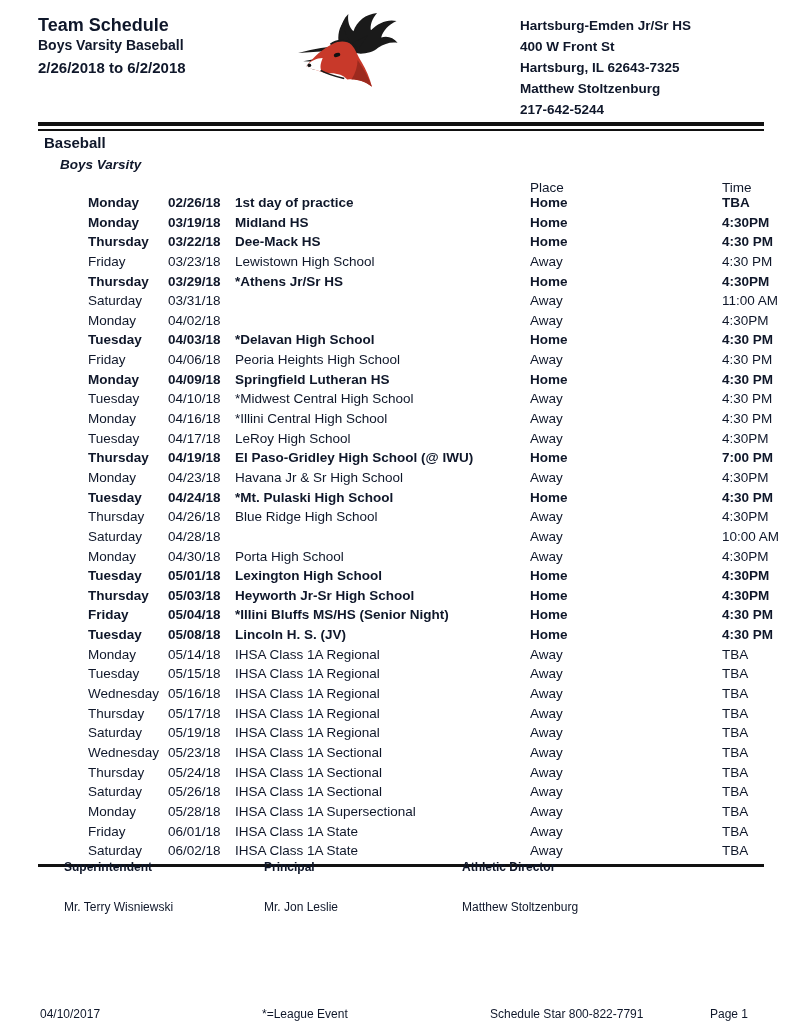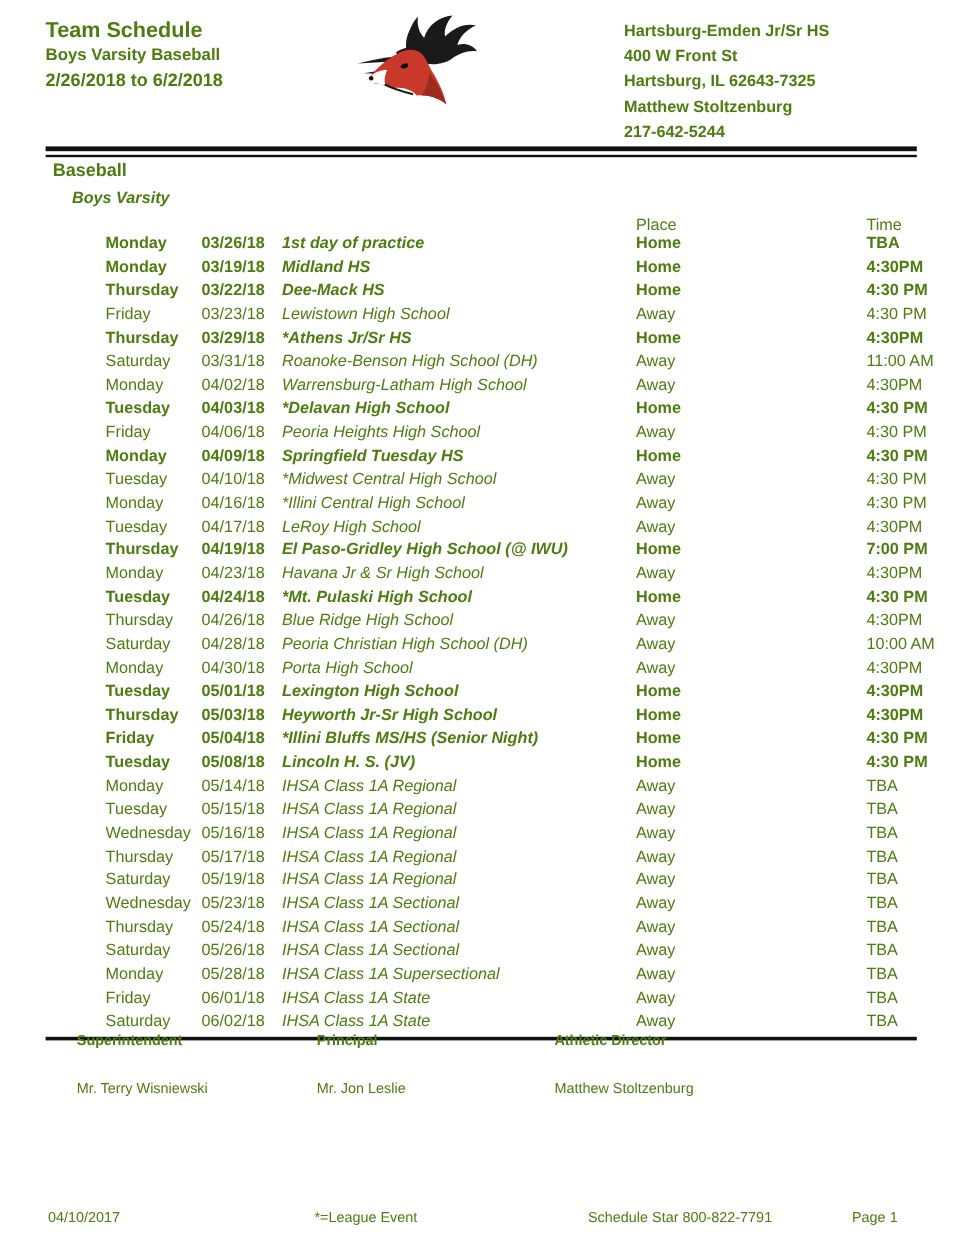--- a/index.html
+++ b/index.html
@@ -1,18 +1,18 @@
 <!DOCTYPE html>
 <html><head>
 <meta charset="utf-8">
 <style>
   html,body { margin:0; padding:0; background:#ffffff; }
   .page {
     position:relative; width:800px; height:1035px; background:#ffffff;
-    font-family:"Liberation Sans", sans-serif; color:#4d7c0f; overflow:hidden;
+    font-family:"Liberation Sans", sans-serif; color:#0f172a; overflow:hidden;
   }
   
   .hdr-left { position:absolute; left:38px; top:14px; }
   .hdr-title { font-size:18px; font-weight:bold; line-height:22px; }
   .hdr-sub   { font-size:14px; font-weight:bold; line-height:19px; }
   .hdr-range { font-size:15px; font-weight:bold; line-height:21px; margin-top:2px; }
   .logo { position:absolute; left:296px; top:10px; width:118px; height:92px; }
   .hdr-right { position:absolute; left:520px; top:15px; font-size:13.5px; font-weight:bold; line-height:21px; }
   
   .double-rule {
@@ -26,21 +26,21 @@
   
   .col-headers { position:absolute; top:180px; left:0; width:100%; font-size:13.5px; }
   .col-headers .ph { position:absolute; left:530px; }
   .col-headers .th { position:absolute; left:722px; }
   .rows { position:absolute; top:193px; left:0; width:100%; }
   .row { position:relative; height:19.65px; font-size:13.5px; line-height:19.65px; white-space:nowrap; }
   .row.home { font-weight:bold; }
   .row span { position:absolute; top:0; }
   .c-day   { left:88px;text-align:center; }
   .c-date  { left:168px; }
-  .c-event { left:235px;font-style:italic; }
+  .c-event { left:235px; }
   .c-place { left:530px; }
   .c-time  { left:722px; }
   .off { position:absolute; top:860px; font-size:12px; }
   .off .t { font-weight:bold; display:block; }
   .off .n { display:block; margin-top:26px; }
   .off1 { left:64px; } .off2 { left:264px; } .off3 { left:462px; }
   
   .pfoot { position:absolute; top:1007px; left:0; width:100%; font-size:12px; }
   .pfoot span { position:absolute; top:0; }
   .f-date { left:40px; } .f-legend { left:262px; } .f-vendor { left:490px; } .f-page { left:710px; }
@@ -103,21 +103,21 @@
   <div class="team">Boys Varsity</div>
 
   <div class="col-headers">
     <span class="ph">Place</span>
     <span class="th">Time</span>
   </div>
 
   <div class="rows">
       <div class="row home">
       <span class="c-day">Monday</span>
-      <span class="c-date">03/26/18</span>
+      <span class="c-date">02/26/18</span>
       <span class="c-event">1st day of practice</span>
       <span class="c-place">Home</span>
       <span class="c-time">TBA</span>
     </div>
       <div class="row home">
       <span class="c-day">Monday</span>
       <span class="c-date">03/19/18</span>
       <span class="c-event">Midland HS</span>
       <span class="c-place">Home</span>
       <span class="c-time">4:30PM</span>
@@ -139,49 +139,47 @@
       <div class="row home">
       <span class="c-day">Thursday</span>
       <span class="c-date">03/29/18</span>
       <span class="c-event">*Athens Jr/Sr HS</span>
       <span class="c-place">Home</span>
       <span class="c-time">4:30PM</span>
     </div>
       <div class="row">
       <span class="c-day">Saturday</span>
       <span class="c-date">03/31/18</span>
-      <span class="c-event">Roanoke-Benson High School (DH)</span>
       <span class="c-place">Away</span>
       <span class="c-time">11:00 AM</span>
     </div>
       <div class="row">
       <span class="c-day">Monday</span>
       <span class="c-date">04/02/18</span>
-      <span class="c-event">Warrensburg-Latham High School</span>
       <span class="c-place">Away</span>
       <span class="c-time">4:30PM</span>
     </div>
       <div class="row home">
       <span class="c-day">Tuesday</span>
       <span class="c-date">04/03/18</span>
       <span class="c-event">*Delavan High School</span>
       <span class="c-place">Home</span>
       <span class="c-time">4:30 PM</span>
     </div>
       <div class="row">
       <span class="c-day">Friday</span>
       <span class="c-date">04/06/18</span>
       <span class="c-event">Peoria Heights High School</span>
       <span class="c-place">Away</span>
       <span class="c-time">4:30 PM</span>
     </div>
       <div class="row home">
       <span class="c-day">Monday</span>
       <span class="c-date">04/09/18</span>
-      <span class="c-event">Springfield Tuesday HS</span>
+      <span class="c-event">Springfield Lutheran HS</span>
       <span class="c-place">Home</span>
       <span class="c-time">4:30 PM</span>
     </div>
       <div class="row">
       <span class="c-day">Tuesday</span>
       <span class="c-date">04/10/18</span>
       <span class="c-event">*Midwest Central High School</span>
       <span class="c-place">Away</span>
       <span class="c-time">4:30 PM</span>
     </div>
@@ -223,21 +221,20 @@
       <div class="row">
       <span class="c-day">Thursday</span>
       <span class="c-date">04/26/18</span>
       <span class="c-event">Blue Ridge High School</span>
       <span class="c-place">Away</span>
       <span class="c-time">4:30PM</span>
     </div>
       <div class="row">
       <span class="c-day">Saturday</span>
       <span class="c-date">04/28/18</span>
-      <span class="c-event">Peoria Christian High School (DH)</span>
       <span class="c-place">Away</span>
       <span class="c-time">10:00 AM</span>
     </div>
       <div class="row">
       <span class="c-day">Monday</span>
       <span class="c-date">04/30/18</span>
       <span class="c-event">Porta High School</span>
       <span class="c-place">Away</span>
       <span class="c-time">4:30PM</span>
     </div>

